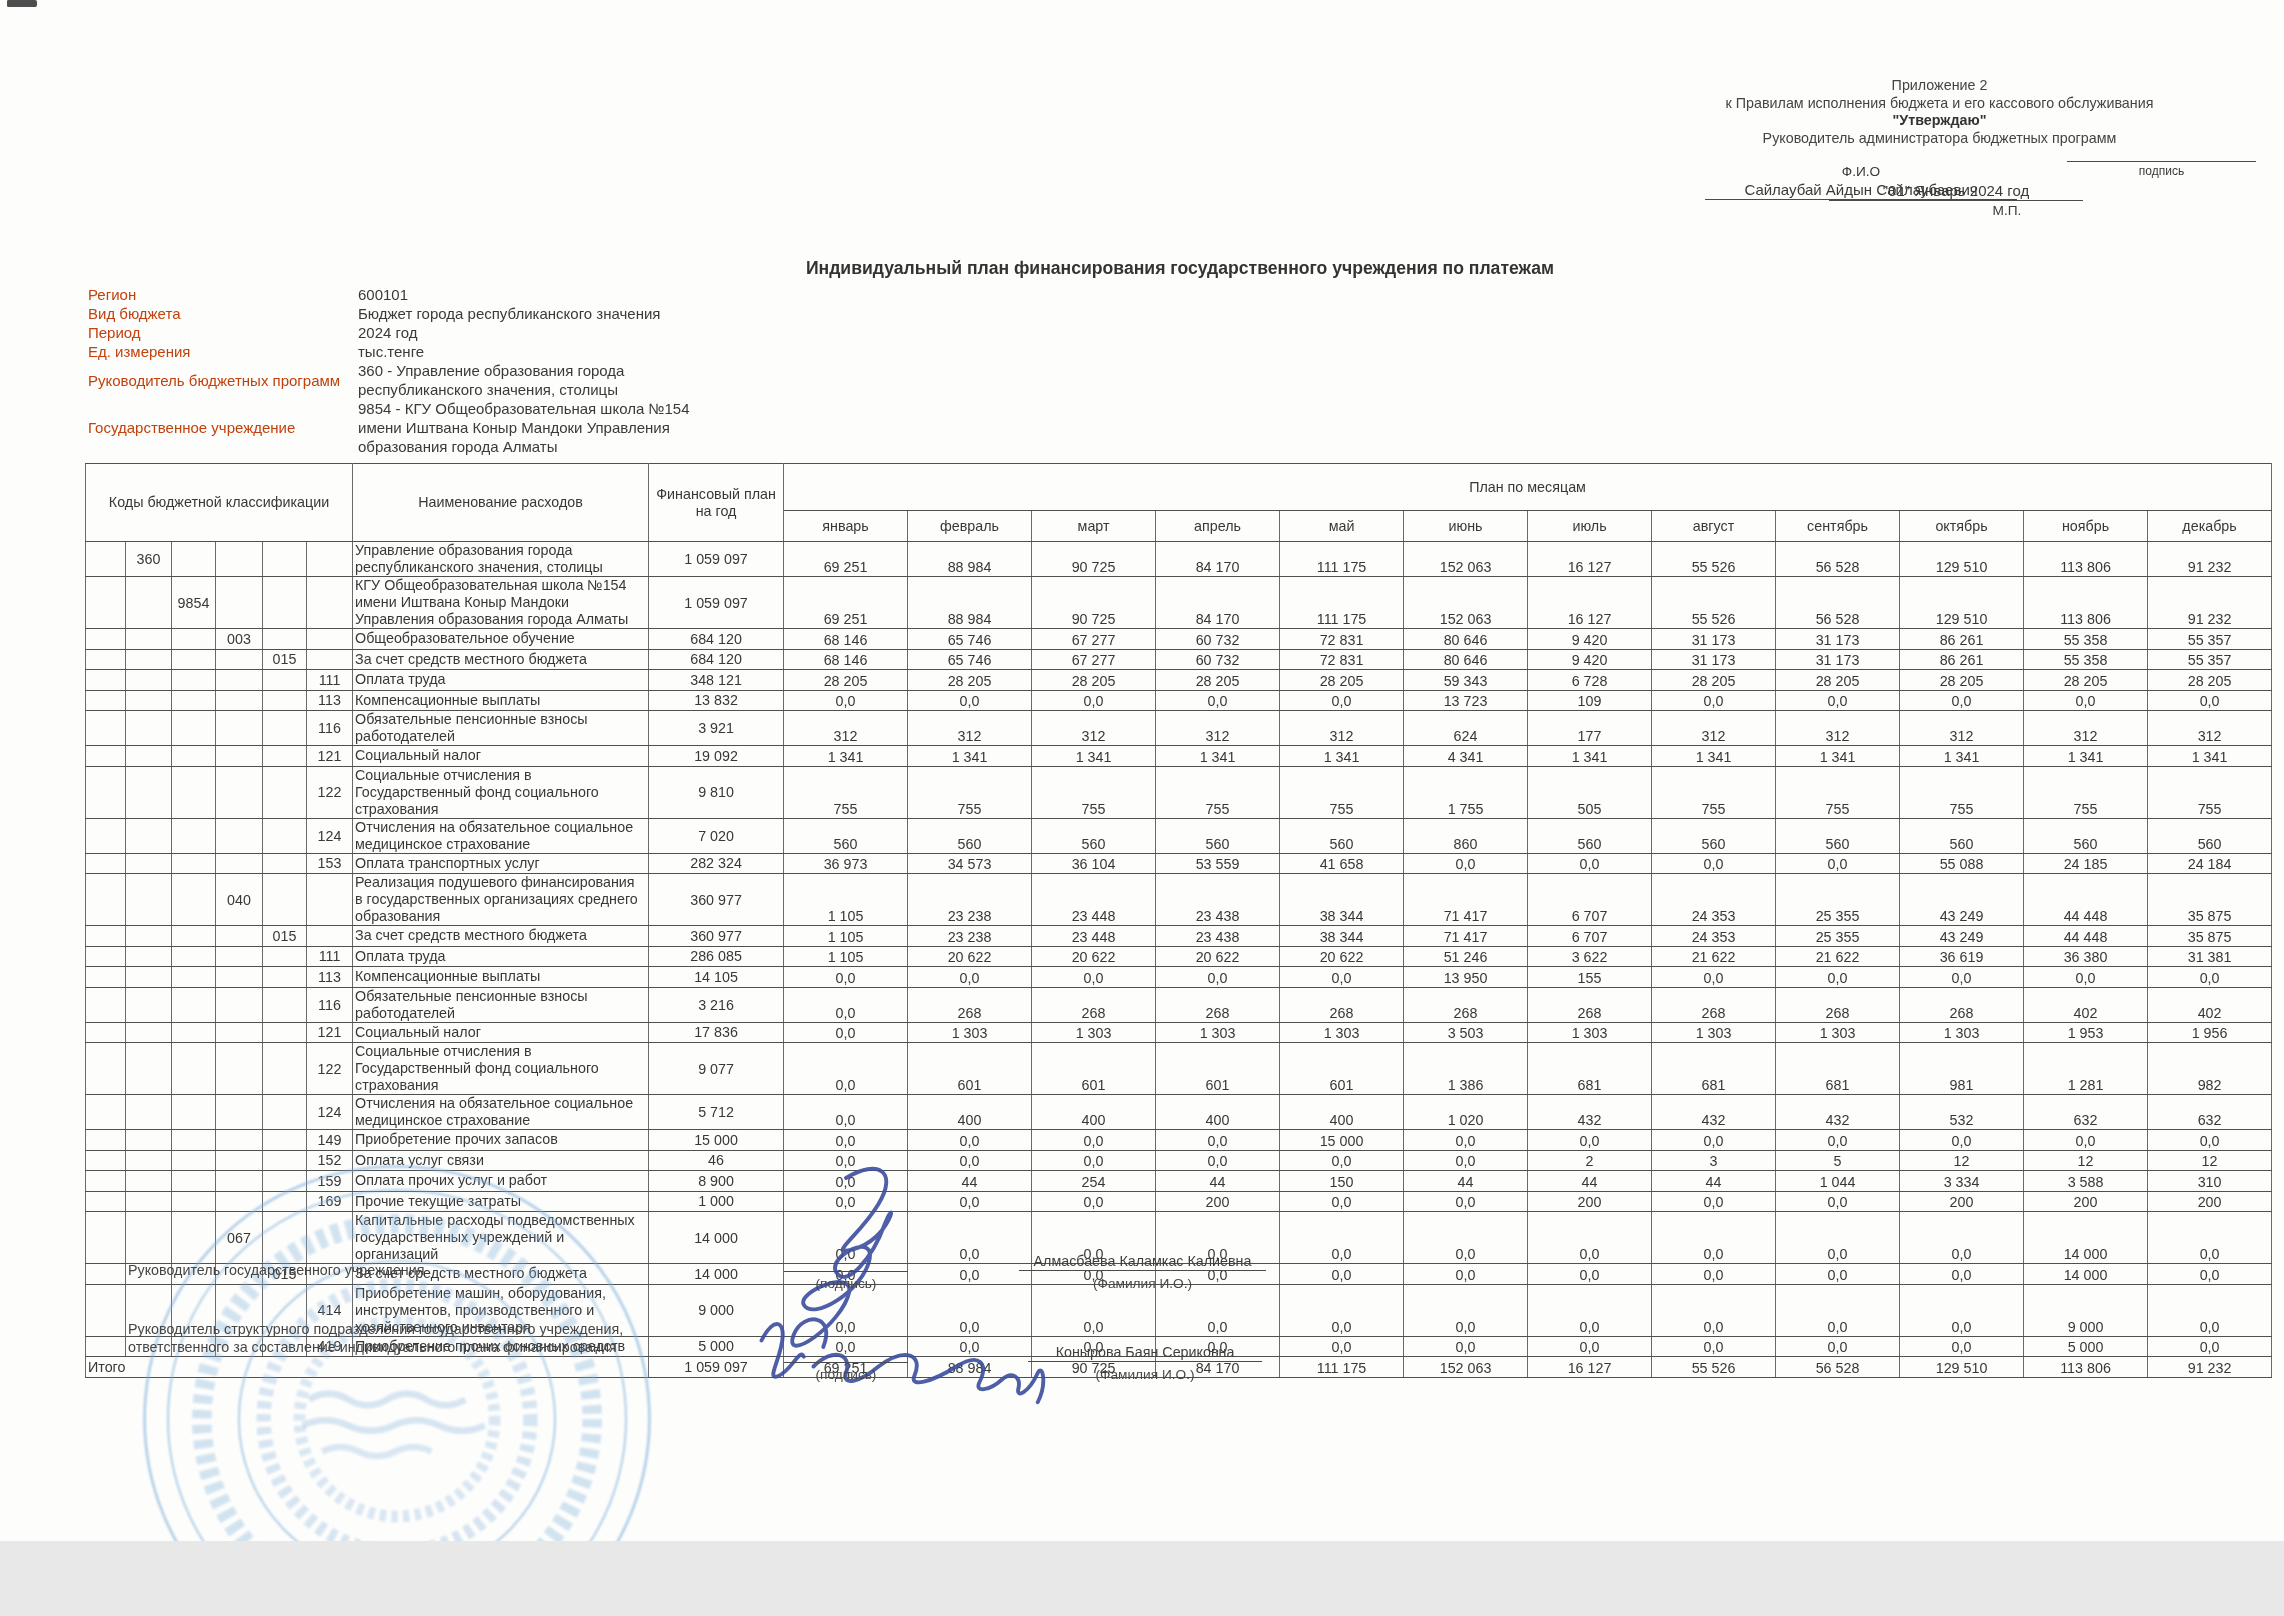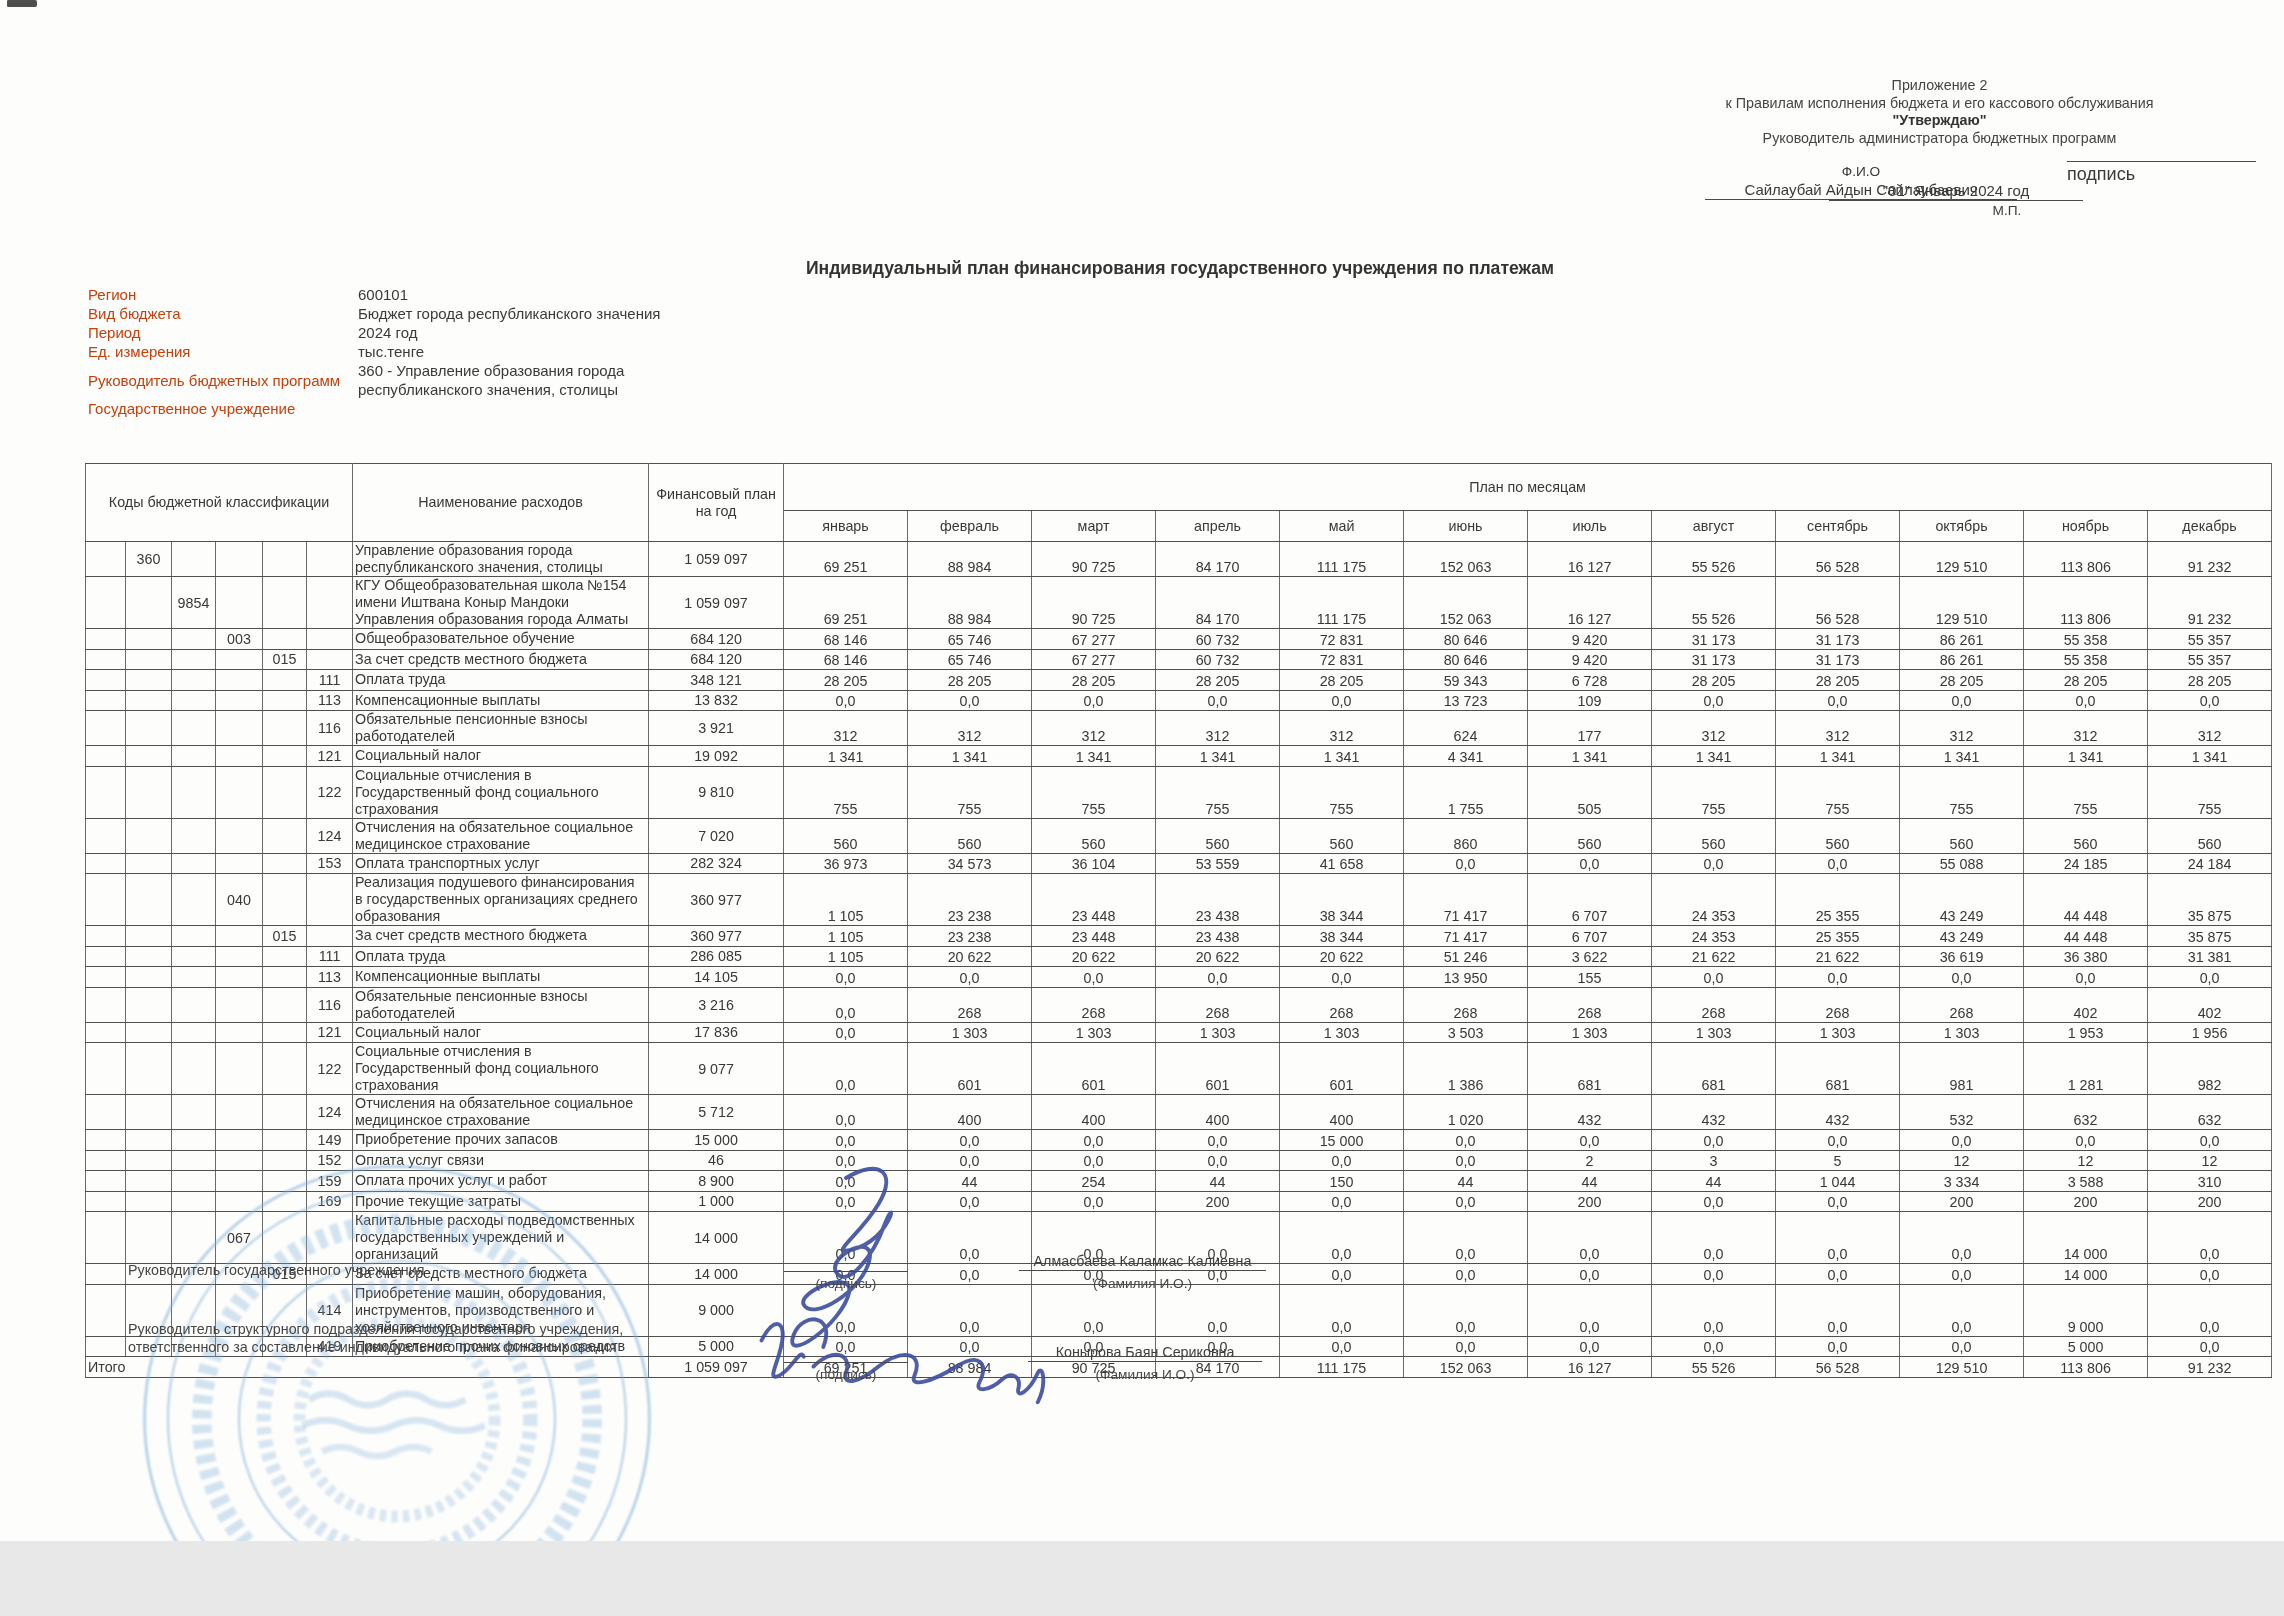--- a/index.html
+++ b/index.html
@@ -11,21 +11,21 @@
   }
   
   .blob{position:absolute; left:6.5px; top:0; width:30px; height:7.2px; background:#2f2f2f; border-radius:1.3px 2px 2.6px 1.3px; opacity:.85;}
 
   
   .appendix{position:absolute; left:1627px; top:77px; width:625px; text-align:center; font-size:14.3px; line-height:17.6px; color:#444;}
   .appendix .bold{font-weight:bold; color:#333;}
   .approver-name{position:absolute; left:1705px; top:152px; width:312px; text-align:center; font-size:15px; border-bottom:1.3px solid #4a4a4a; padding-bottom:1.3px;margin-top:29px;}
   .fio-label{position:absolute; left:1705px; top:164px; width:312px; text-align:center; font-size:13.7px;}
   .sign-line{position:absolute; left:2067px; top:161px; width:189px; border-bottom:1.3px solid #4a4a4a;}
-  .sign-label{position:absolute; left:2067px; top:164px; width:189px; font-size:18px;}
+  .sign-label{position:absolute; left:2067px; top:164px; width:189px; text-align:center; font-size:12px;}
   .date-line{position:absolute; left:1829px; top:182px; width:254px; text-align:center; font-size:15px; border-bottom:1.3px solid #4a4a4a; padding-bottom:1.3px;}
   .mp-label{position:absolute; left:1880px; top:203px; width:254px; text-align:center; font-size:13.7px;}
 
   .doc-title{position:absolute; left:0; top:258px; width:2284px; text-align:center; font-size:17.6px; font-weight:bold; color:#333;padding-left:38px;}
 
   
   .meta{position:absolute; left:88px; top:285px; width:716px; font-size:15px; line-height:19px;}
   .meta-row{display:flex; align-items:center;}
   .meta-label{width:270px; flex:none; color:#c2410c;}
   .meta-value{width:443px; color:#3a3a3a;}
@@ -93,20 +93,21 @@
     <div class="meta-row">
       <div class="meta-label">Ед. измерения</div>
       <div class="meta-value">тыс.тенге</div>
     </div>
     <div class="meta-row">
       <div class="meta-label">Руководитель бюджетных программ</div>
       <div class="meta-value" style="width:365px">360 - Управление образования города республиканского значения, столицы</div>
     </div>
     <div class="meta-row">
       <div class="meta-label">Государственное учреждение</div>
+      <div class="meta-value" style="width:365px">9854 - КГУ Общеобразовательная школа №154 имени Иштвана Коныр Мандоки Управления образования города Алматы</div>
     </div>
   </div>
 
   <table class="doc">
     <colgroup>
       <col style="width:40px">
         <col style="width:46px">
         <col style="width:44px">
       <col style="width:47px">
         <col style="width:44px">

